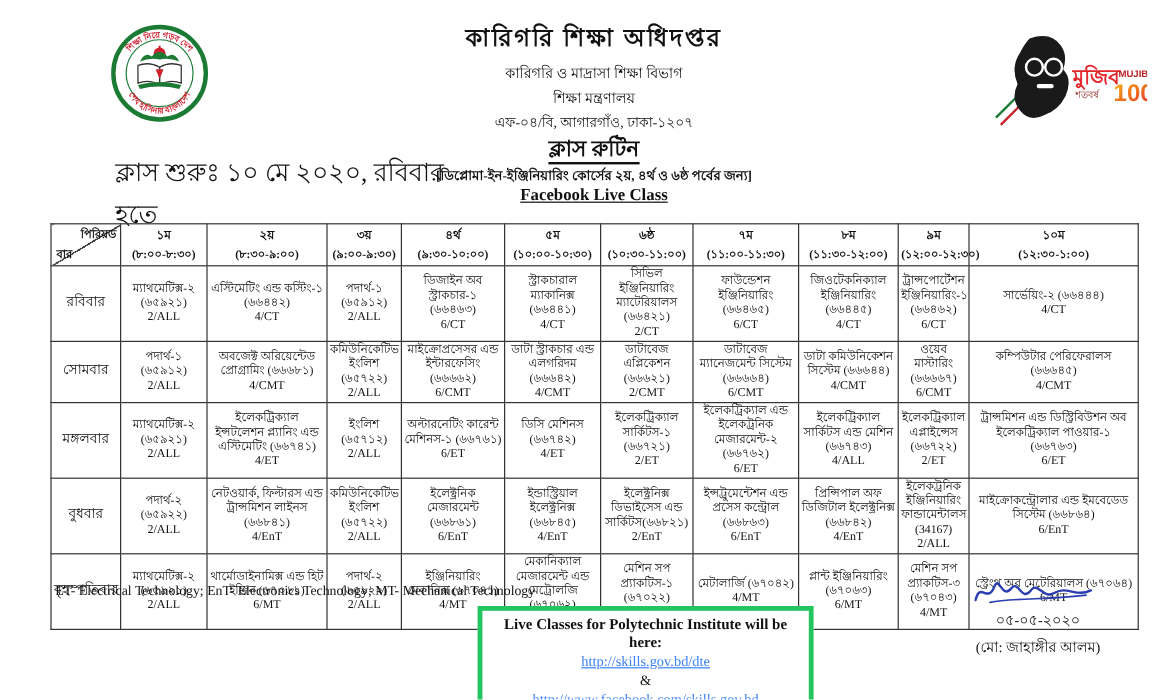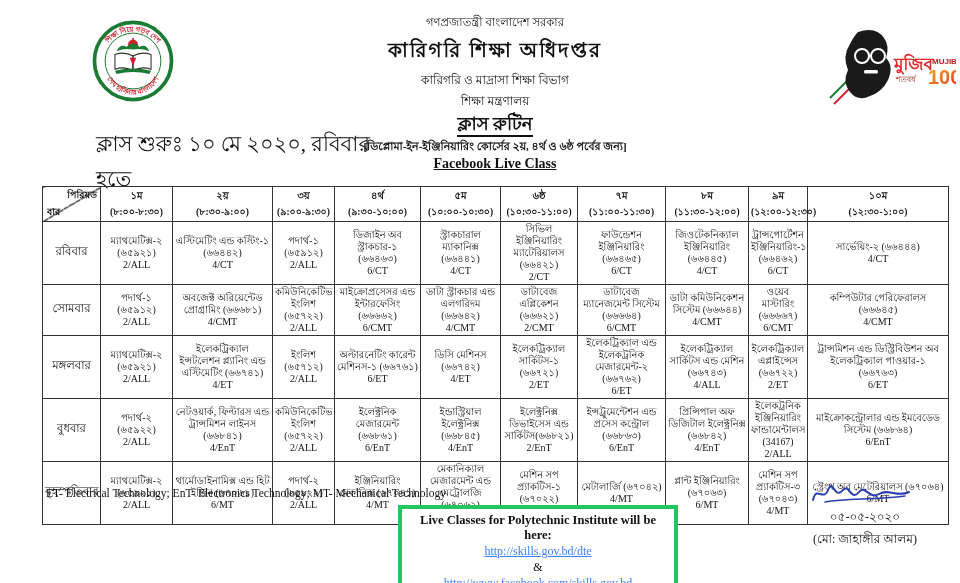--- a/index.html
+++ b/index.html
@@ -89,24 +89,24 @@
 
       <path d="M 28,42 Q 40,38 50,44 L 50,62 Q 40,56 28,60 Z" fill="#fff" stroke="#333" stroke-width="1.3"></path>
       <path d="M 72,42 Q 60,38 50,44 L 50,62 Q 60,56 72,60 Z" fill="#fff" stroke="#333" stroke-width="1.3"></path>
       <line x1="50" y1="44" x2="50" y2="62" stroke="#333" stroke-width="1.2"></line>
       <path d="M 46,46 L 50,56 L 54,46 Z" fill="#cf2030"></path>
       <path d="M 28,62 Q 50,56 72,62 L 70,66 Q 50,61 30,66 Z" fill="#1b7a34"></path>
     </svg>
   </div>
 
   <div class="org-block">
-    <div class="org-line1">গণপ্রজাতন্ত্রী বাংলাদেশ সরকার</div>
     <div class="org-line2">কারিগরি শিক্ষা অধিদপ্তর</div>
     <div class="org-line3">কারিগরি ও মাদ্রাসা শিক্ষা বিভাগ</div>
     <div class="org-line4">শিক্ষা মন্ত্রণালয়</div>
+    <div class="org-line5">এফ-০৪/বি, আগারগাঁও, ঢাকা-১২০৭</div>
   </div>
 
   <div class="logo-right">
     <svg width="128" height="84" viewBox="0 0 128 84">
 
       <line x1="2" y1="72" x2="30" y2="44" stroke="#1b7a34" stroke-width="2"></line>
       <line x1="6" y1="78" x2="34" y2="50" stroke="#cf2030" stroke-width="2"></line>
 
       <path d="M 30,6 Q 48,0 56,12 Q 62,20 58,32 Q 66,40 60,54 Q 54,66 42,70 Q 30,76 22,66 Q 14,56 20,44 Q 14,30 22,18 Q 26,10 30,6 Z" fill="#1a1a1a"></path>
       <circle cx="34" cy="30" r="7" fill="none" stroke="#fff" stroke-width="2"></circle>

